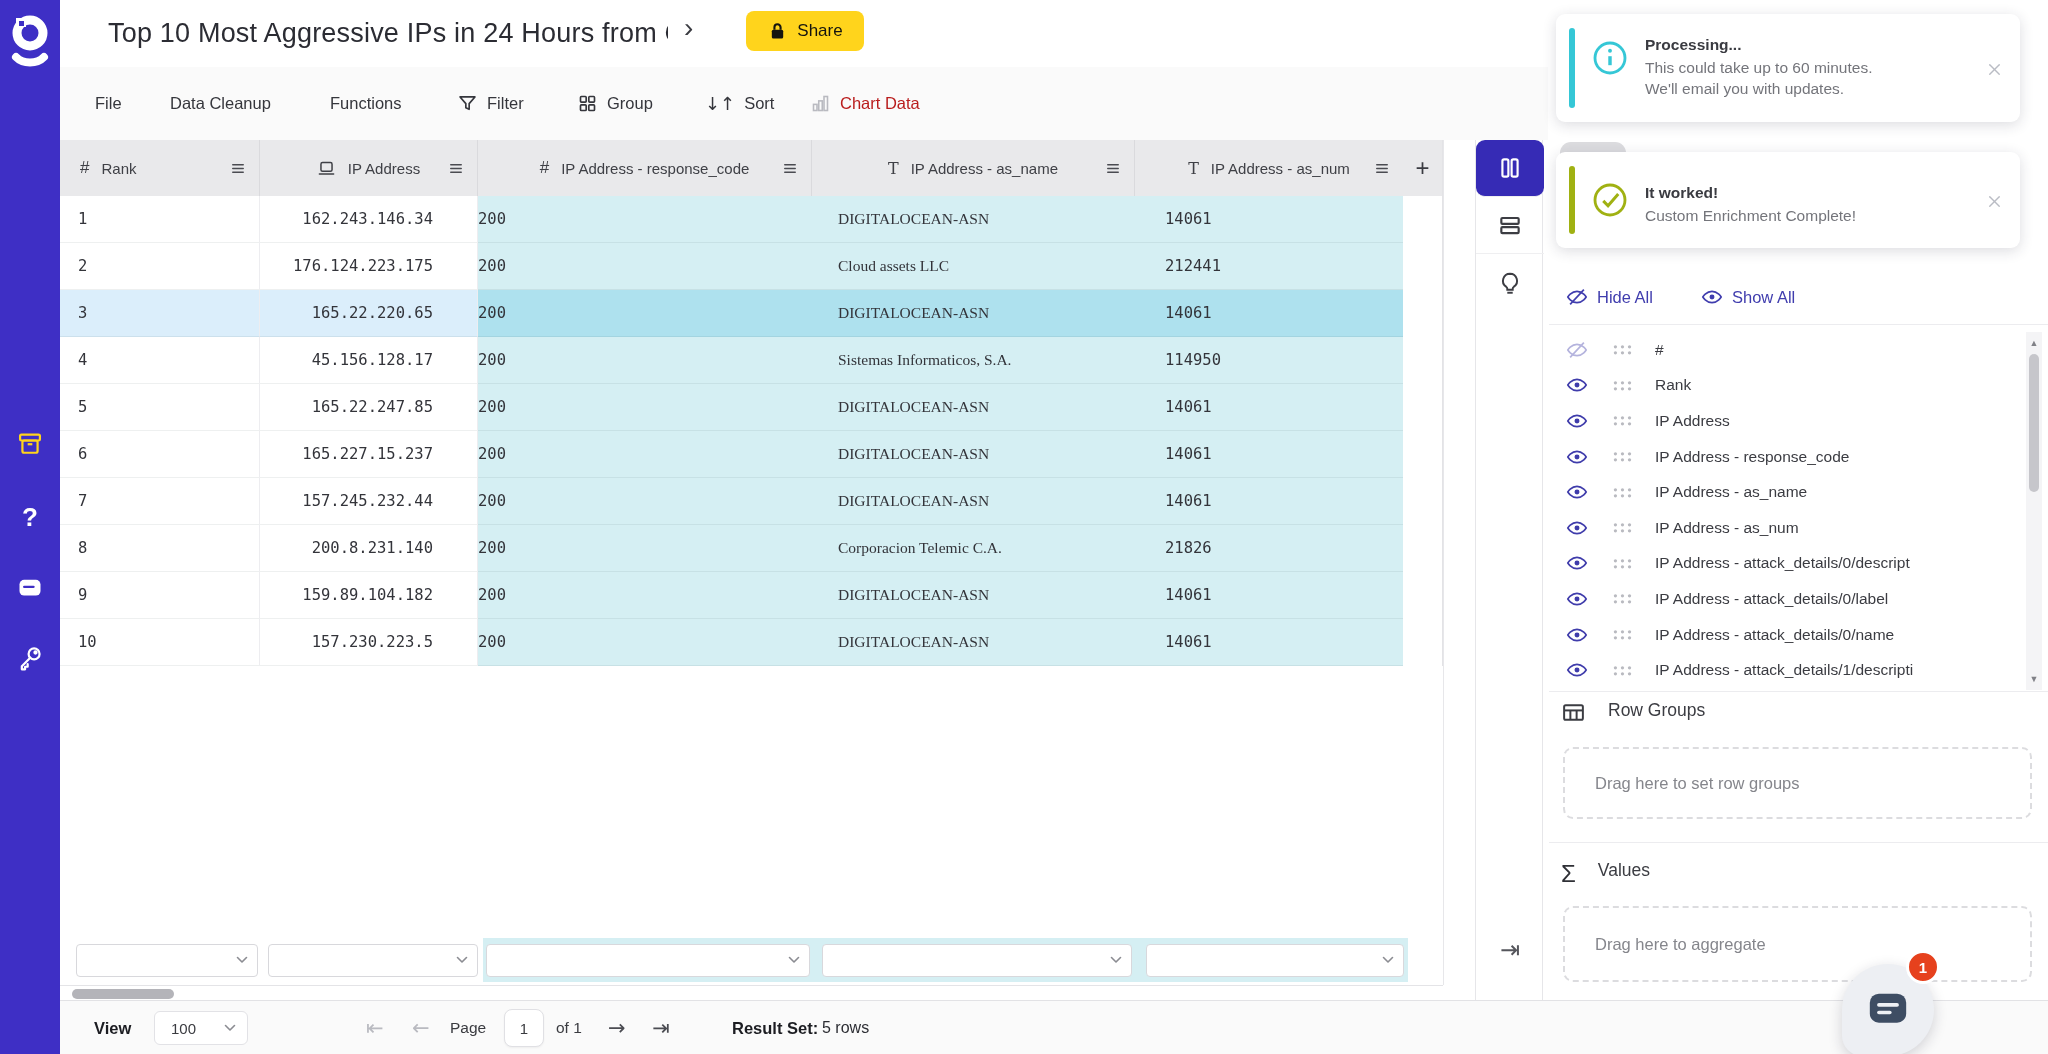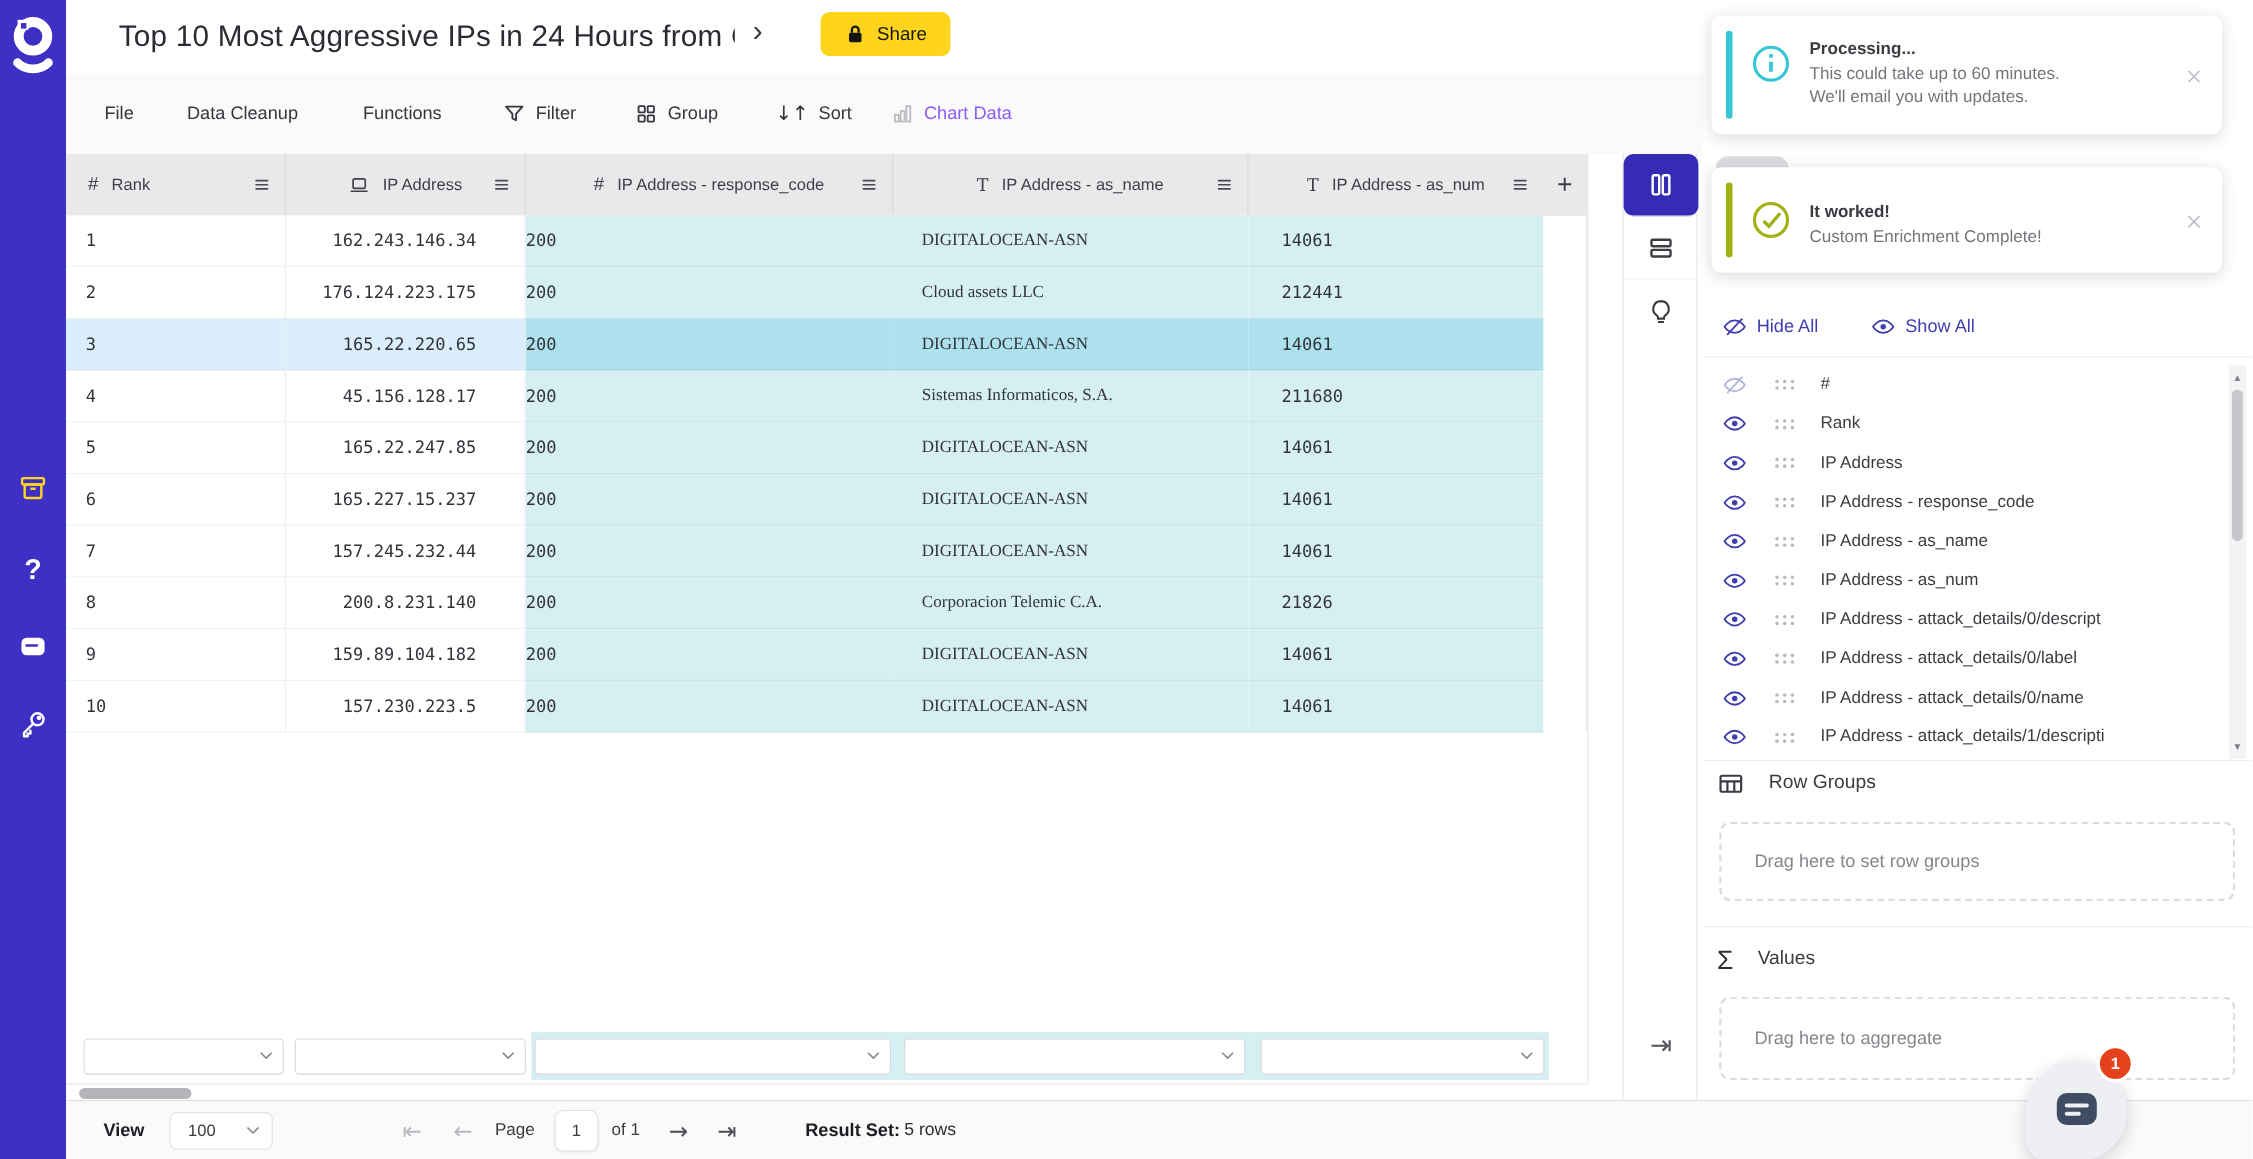--- a/index.html
+++ b/index.html
@@ -17,21 +17,21 @@
   .titlebar { position:absolute; left:60px; top:0; width:1988px; height:67px; background:#fff; }
   .doc-title { position:absolute; left:48px; top:18px; font-size:27px; font-weight:500; color:#2b2c33; letter-spacing:.2px; max-width:560px; white-space:nowrap; overflow:hidden; }
   .title-chev { position:absolute; left:624px; top:12px; font-size:28px; color:#3a3b41; font-weight:400; }
   .share-btn { position:absolute; left:686px; top:11px; width:118px; height:40px; background:#ffd41c; border-radius:8px;
                display:flex; align-items:center; justify-content:center; gap:9px; cursor:pointer; }
   .share-btn span { font-size:17px; color:#15150f; font-weight:500; }
 
   
   .menubar { position:absolute; left:60px; top:67px; width:1488px; height:73px; background:#fafafa; }
   .menu-item { position:absolute; top:0; height:73px; display:flex; align-items:center; gap:9px; font-size:16.5px; color:#35363c; cursor:pointer; white-space:nowrap; }
-  .menu-item.disabled { color:#8b5cf6; cursor:default; }
+  .menu-item.disabled { color:#b91c1c; cursor:default; }
 
   
   .grid { position:absolute; left:60px; top:140px; width:1383px; border-right:1px solid #e3e3e6; }
   .grid-right-line { position:absolute; left:1443px; top:140px; width:1px; height:845px; background:#e7e7ea; }
   .hdr-row { display:flex; height:56px; background:#e9e9eb; }
   .hdr-cell { position:relative; display:flex; align-items:center; height:56px; border-right:1px solid #dadadd;
               color:#3f4046; font-size:15px; font-weight:500; cursor:pointer; }
   .hdr-cell .lblwrap { display:flex; align-items:center; gap:12px; margin:0 auto; }
   .hdr-cell.first .lblwrap { margin:0; padding-left:20px; }
   .hdr-menu { position:absolute; right:12px; top:50%; transform:translateY(-50%); color:#4a4b51; cursor:pointer; }
@@ -376,21 +376,21 @@
         <div class="cell c2">165.22.220.65</div>
         <div class="cell c3">200</div>
         <div class="cell c4">DIGITALOCEAN-ASN</div>
         <div class="cell c5">14061</div>
     </div>
     <div class="row">
       <div class="cell c1">4</div>
         <div class="cell c2">45.156.128.17</div>
         <div class="cell c3">200</div>
         <div class="cell c4">Sistemas Informaticos, S.A.</div>
-        <div class="cell c5">211680</div>
+        <div class="cell c5">114950</div>
     </div>
     <div class="row">
       <div class="cell c1">5</div>
         <div class="cell c2">165.22.247.85</div>
         <div class="cell c3">200</div>
         <div class="cell c4">DIGITALOCEAN-ASN</div>
         <div class="cell c5">14061</div>
     </div>
     <div class="row">
       <div class="cell c1">6</div>

